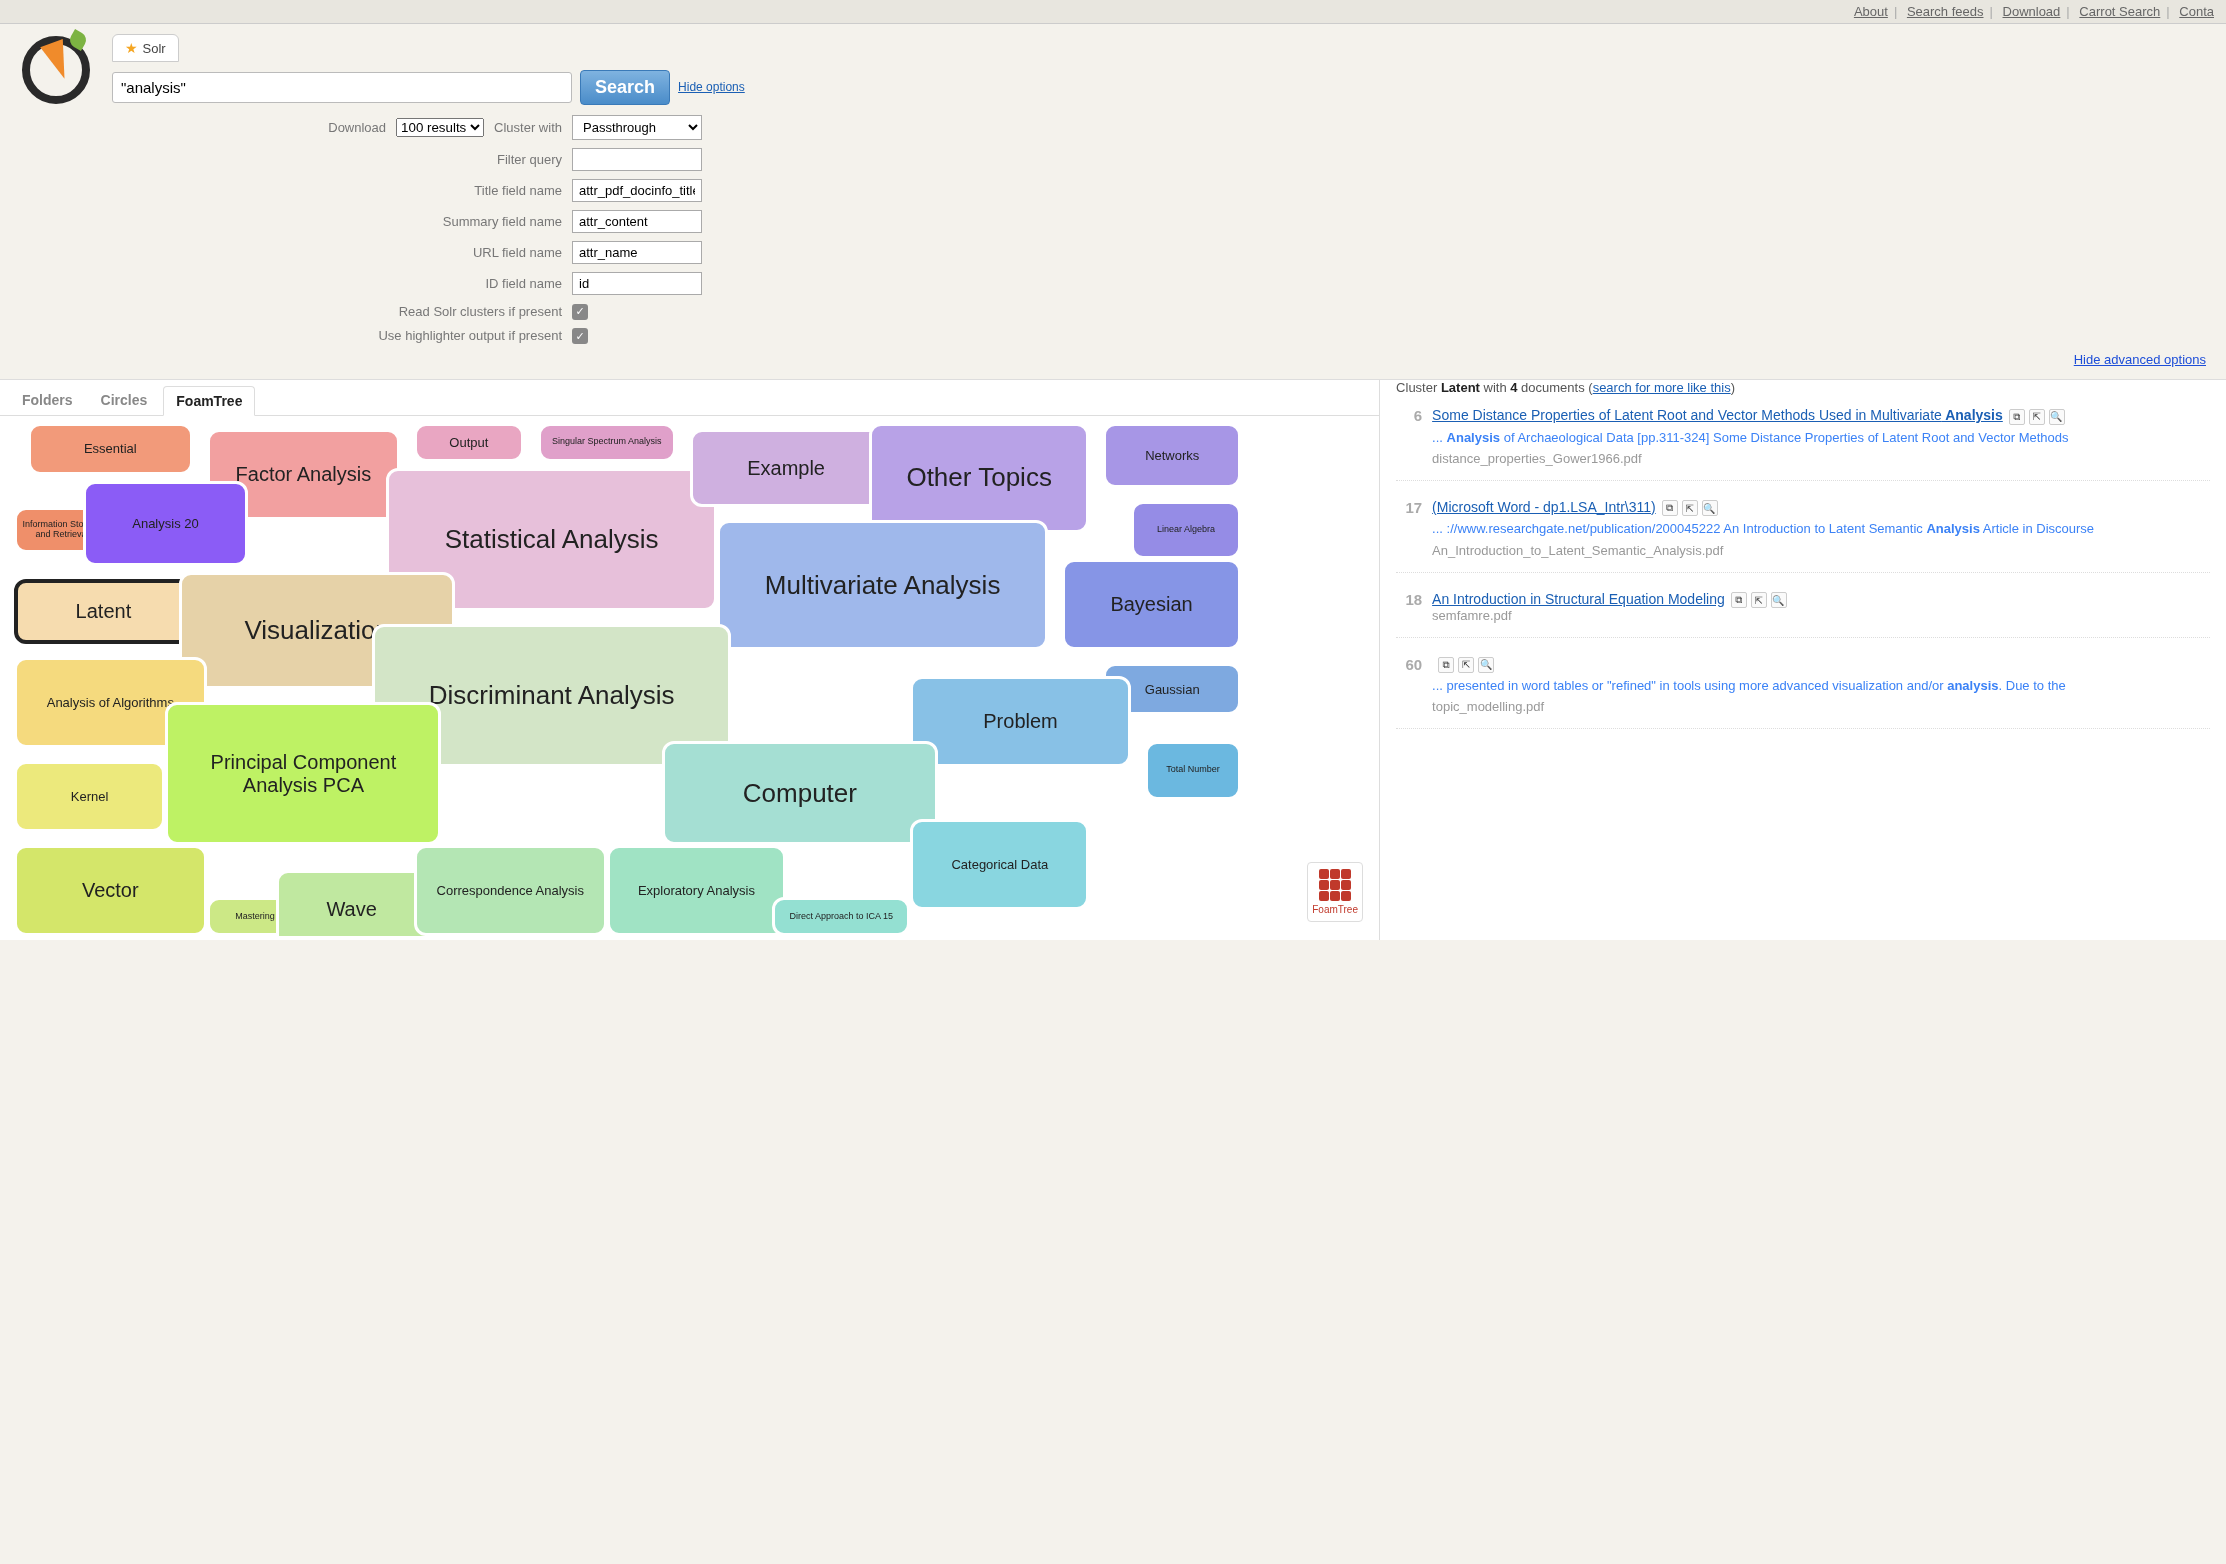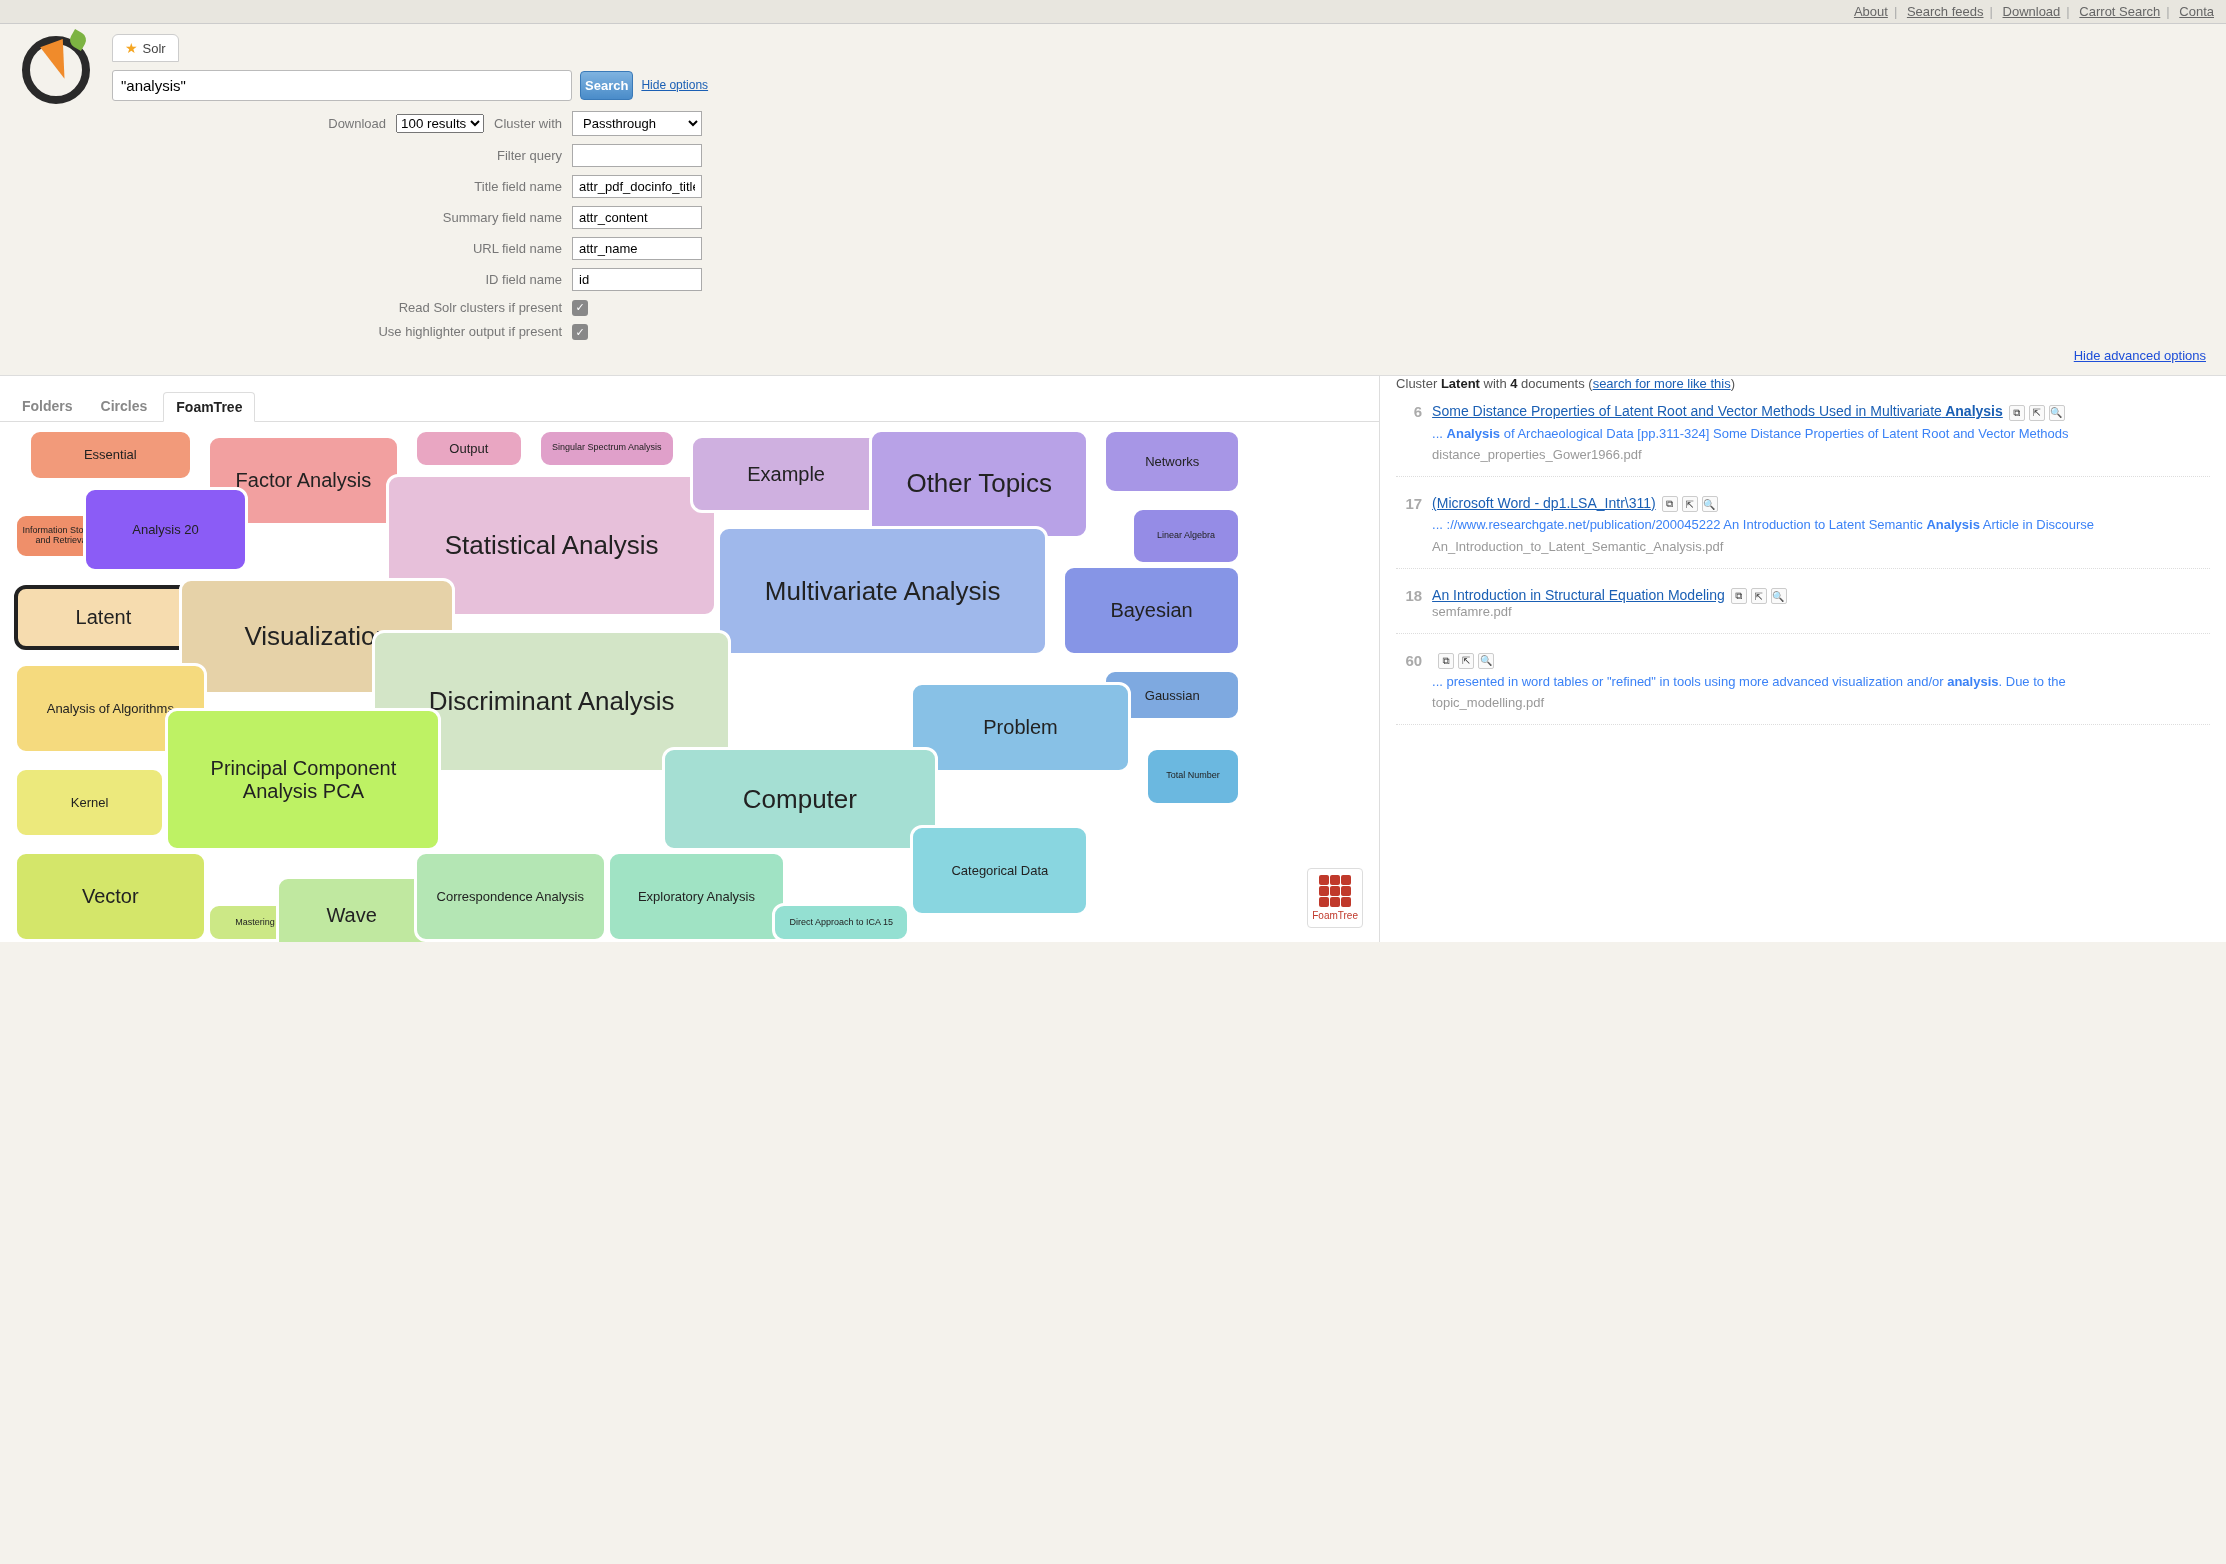--- a/index.html
+++ b/index.html
@@ -18,37 +18,37 @@
 .logo-leaf { position: absolute; top: -2px; left: 50px; width: 16px; height: 16px; background: #7cb342; border-radius: 0 50% 0 50%; transform: rotate(30deg); }
 
 .header-content { flex: 1; }
 
 .tab-row { display: flex; gap: 6px; margin-bottom: 8px; }
 .source-tab { background: #fff; border: 1px solid #ccc; border-radius: 6px 6px 0 0; padding: 5px 12px; font-size: 13px; color: #444; display: inline-flex; align-items: center; gap: 5px; }
 .star-icon { color: #f5a623; font-size: 14px; }
 
 .search-row { display: flex; align-items: center; gap: 8px; margin-bottom: 10px; }
 .search-input { width: 460px; padding: 6px 8px; font-size: 15px; border: 1px solid #bbb; border-radius: 3px; font-family: inherit; }
-.search-button { background: linear-gradient(#7fb3e0, #4a8cc9); color: #fff; border: 1px solid #3a7ab8; padding: 6px 4px; font-size: 13px; font-weight: bold; border-radius: 4px; cursor: pointer; }
+.search-button { background: linear-gradient(#7fb3e0, #4a8cc9); color: #fff; border: 1px solid #3a7ab8; padding: 6px 14px; font-size: 18px; font-weight: bold; border-radius: 4px; cursor: pointer; }
 .hide-options { font-size: 12px; line-height: 1.2; }
 
 .options-block { display: grid; grid-template-columns: 350px auto; gap: 8px 10px; align-items: center; margin-bottom: 6px; padding-left: 100px; }
 .opt-label { text-align: right; color: #777; font-size: 13px; }
 .opt-value input[type=text], .opt-value select { padding: 3px 6px; font-size: 13px; border: 1px solid #aaa; background: #fff; font-family: inherit; }
 .opt-value input[type=text] { width: 130px; }
 .opt-value select { min-width: 100px; }
 .opt-inline { display: inline-flex; align-items: center; gap: 10px; }
 .checkbox { width: 16px; height: 16px; background: #888; border-radius: 3px; display: inline-flex; align-items: center; justify-content: center; color: #fff; font-size: 11px; }
 .hide-advanced { text-align: right; padding-right: 0; grid-column: 1 / 3; }
 .hide-advanced a { color: #1d4ed8; }
 
 .main-area { display: flex; background: #fff; border-top: 1px solid #ddd; }
 
 .viz-panel { width: 62%; border-right: 1px solid #ddd; }
-.viz-tabs { display: flex; padding: 6px 10px 0 10px; border-bottom: 1px solid #ddd; gap: 4px; margin-top: 10px; }
+.viz-tabs { display: flex; padding: 6px 10px 0 10px; border-bottom: 1px solid #ddd; gap: 4px; }
 .viz-tab { padding: 6px 12px; font-size: 14px; color: #888; cursor: pointer; font-weight: bold; }
 .viz-tab.active { color: #222; background: #fff; border: 1px solid #ddd; border-bottom: 1px solid #fff; border-radius: 4px 4px 0 0; margin-bottom: -1px; }
 
 .foam-container { position: relative; width: 100%; height: 520px; overflow: hidden; }
 .foam-cell { position: absolute; display: flex; align-items: center; justify-content: center; text-align: center; font-size: 13px; color: #222; border-radius: 12px; padding: 4px; cursor: pointer; border: 3px solid #fff; }
 .foam-cell.large { font-size: 26px; font-weight: 400; }
 .foam-cell.medium { font-size: 20px; }
 .foam-cell.small { font-size: 13px; }
 .foam-cell.xsmall { font-size: 9px; line-height: 1.1; }
 .foam-cell.selected { border: 4px solid #222; }

